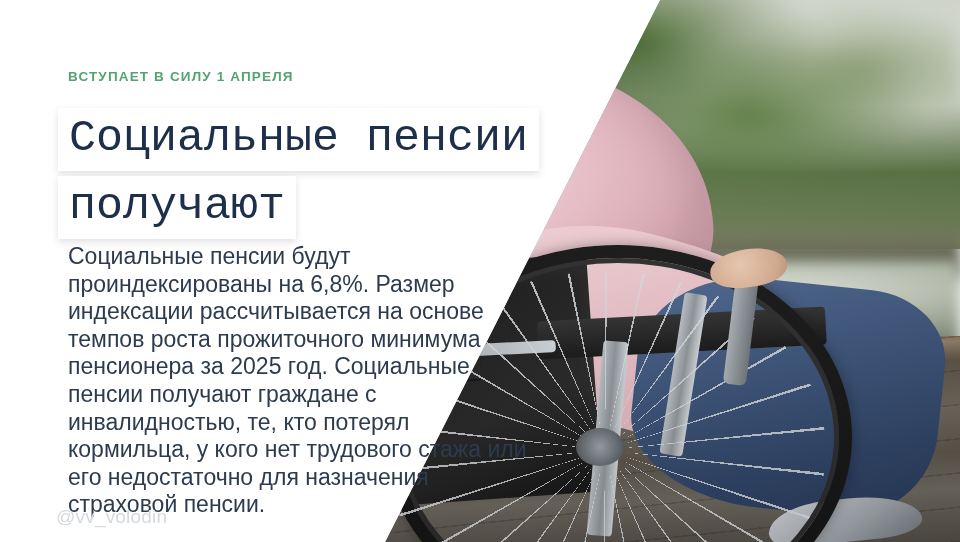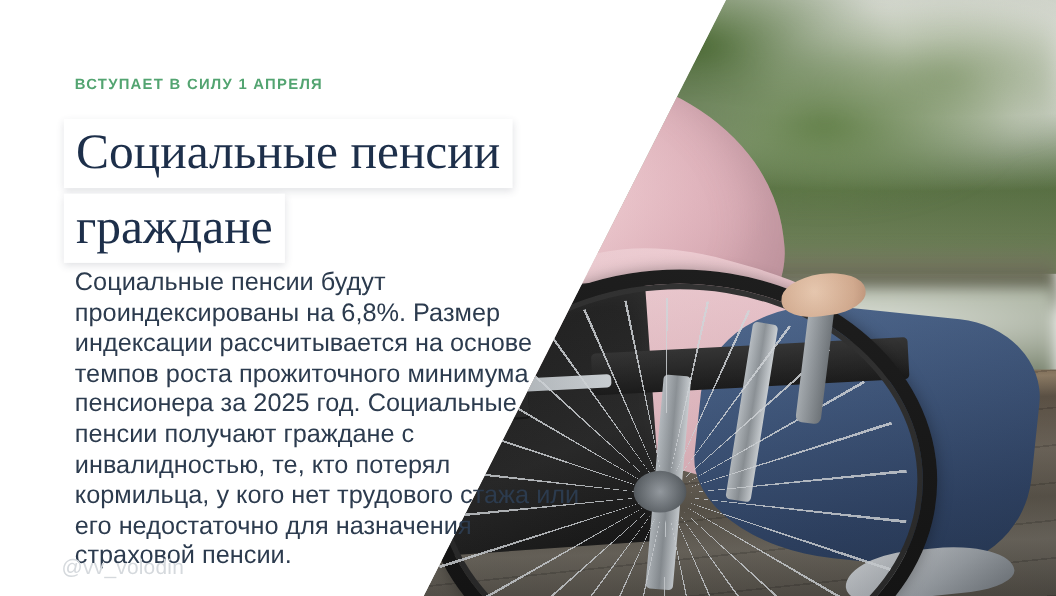--- a/index.html
+++ b/index.html
@@ -288,21 +288,21 @@
   }
   .title {
     position: absolute;
     top: 108px; left: -10px;
     width: 460px;
   }
   .title-line {
     display: inline-block;
     background: #ffffff;
     color: #1d2f4a;
-    font-family: Liberation Serif, serif;
+    font-family: Liberation Mono, monospace;
     font-size: 45px;
     line-height: 1.0;
     padding: 8px 11px 10px 11px;
     margin-bottom: 5px;
     box-shadow: 0 3px 7px rgba(60,70,90,0.16);
     white-space: nowrap;
   }
   .body {
     position: absolute;
     top: 243px; left: 0;
@@ -369,21 +369,21 @@
   </div>
 
   <div class="panel"></div>
 
   <div class="content">
 
     <div class="eyebrow">ВСТУПАЕТ В СИЛУ 1 АПРЕЛЯ</div>
 
     <div class="title">
       <span class="title-line">Социальные пенсии</span><br>
-      <span class="title-line">граждане</span>
+      <span class="title-line">получают</span>
     </div>
 
     <div class="body">Социальные пенсии будут проиндексированы на 6,8%. Размер индексации рассчитывается на основе темпов роста прожиточного минимума пенсионера за 2025 год. Социальные пенсии получают граждане с инвалидностью, те, кто потерял кормильца, у кого нет трудового стажа или его недостаточно для назначения страховой пенсии.</div>
   </div>
 
   <div class="handle">@vv_volodin</div>
 
 </div>
 
 </body></html>

